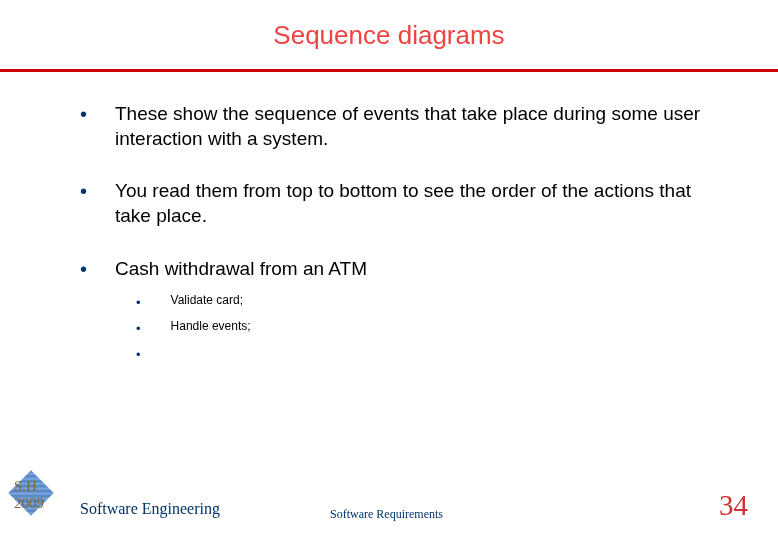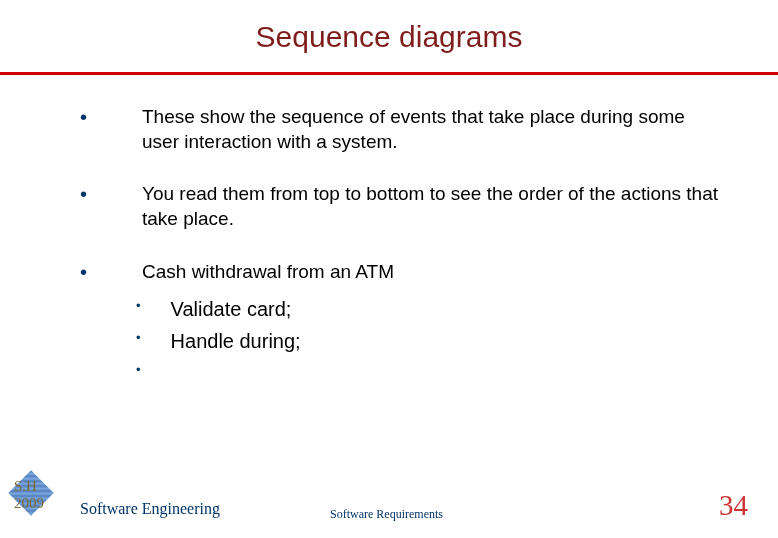--- a/index.html
+++ b/index.html
@@ -6,22 +6,22 @@
   body {
     width: 778px;
     height: 538px;
     background: #ffffff;
     font-family: Arial, Helvetica, sans-serif;
     position: relative;
     overflow: hidden;
   }
   .title {
     text-align: center;
-    font-size: 30px;
-    color: #7f1d1d;
+    font-size: 26px;
+    color: #ef4444;
     padding-top: 20px;
     padding-bottom: 18px;
     font-weight: normal;
   }
   .red-line {
     border: none;
     border-top: 3px solid #cc0000;
     margin: 0;
   }
   .content {
@@ -36,40 +36,39 @@
     color: #003366;
     font-size: 20px;
     line-height: 24px;
     margin-right: 28px;
     flex-shrink: 0;
   }
   .bullet-text {
     font-size: 19px;
     color: #000;
     line-height: 1.3;
-    margin-left: 27px;
   }
   .sub-list {
     margin-left: 56px;
     margin-top: -16px;
   }
   .sub-row {
     display: flex;
     align-items: flex-start;
     margin-bottom: 6px;
   }
   .sub-dot {
     color: #003366;
     font-size: 13px;
     line-height: 20px;
     margin-right: 30px;
     flex-shrink: 0;
   }
   .sub-text {
-    font-size: 20px;
+    font-size: 12px;
     color: #000;
     line-height: 1.3;
   }
   .footer {
     position: absolute;
     bottom: 16px;
     left: 0;
     width: 100%;
     height: 30px;
   }
@@ -147,21 +146,21 @@
     <span class="bullet-text">Cash withdrawal from an ATM</span>
   </div>
 
   <div class="sub-list">
     <div class="sub-row">
       <span class="sub-dot">•</span>
       <span class="sub-text">Validate card;</span>
     </div>
     <div class="sub-row">
       <span class="sub-dot">•</span>
-      <span class="sub-text">Handle during;</span>
+      <span class="sub-text">Handle events;</span>
     </div>
     <div class="sub-row">
       <span class="sub-dot">•</span>
     </div>
   </div>
 
 </div>
 
 <div class="footer">
   <div class="logo">

